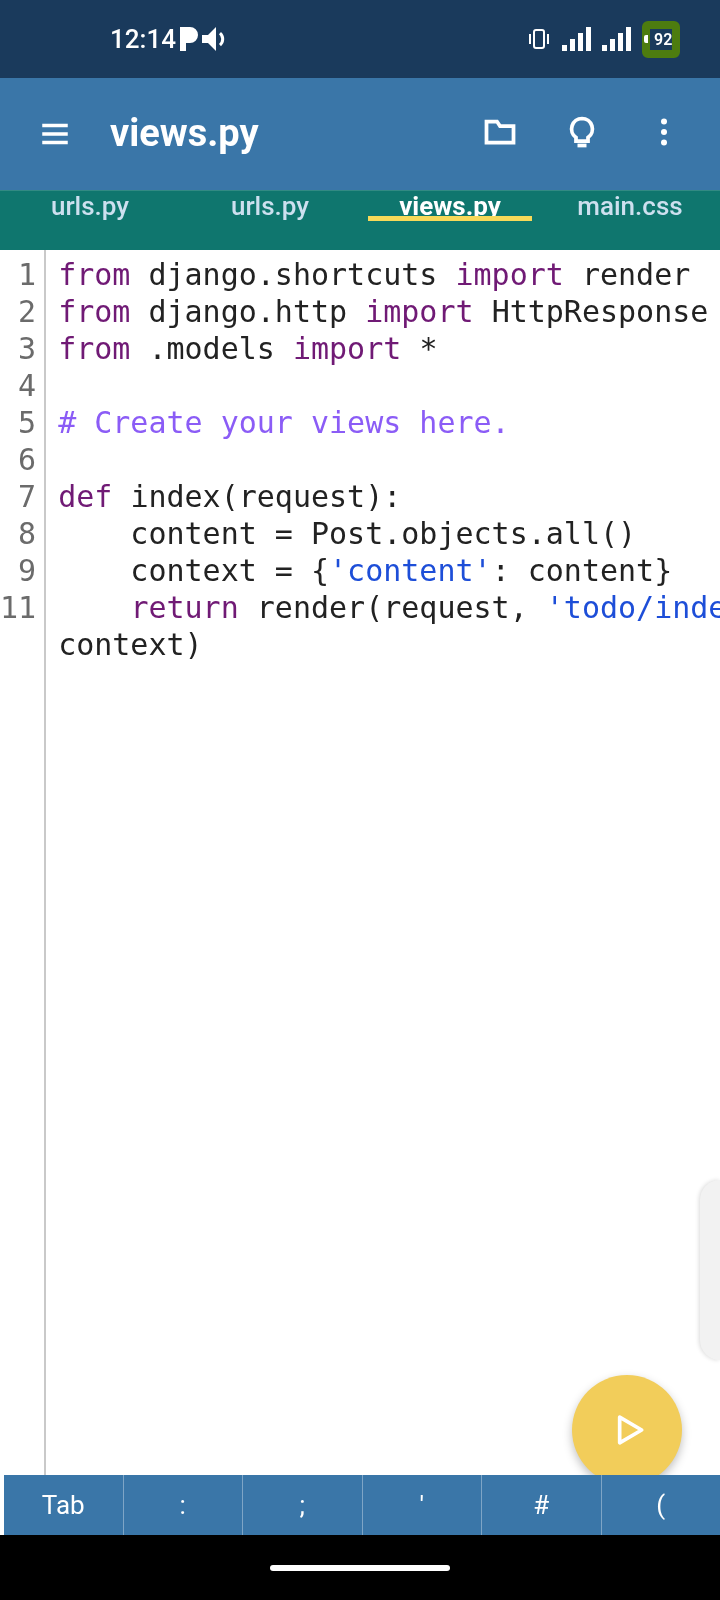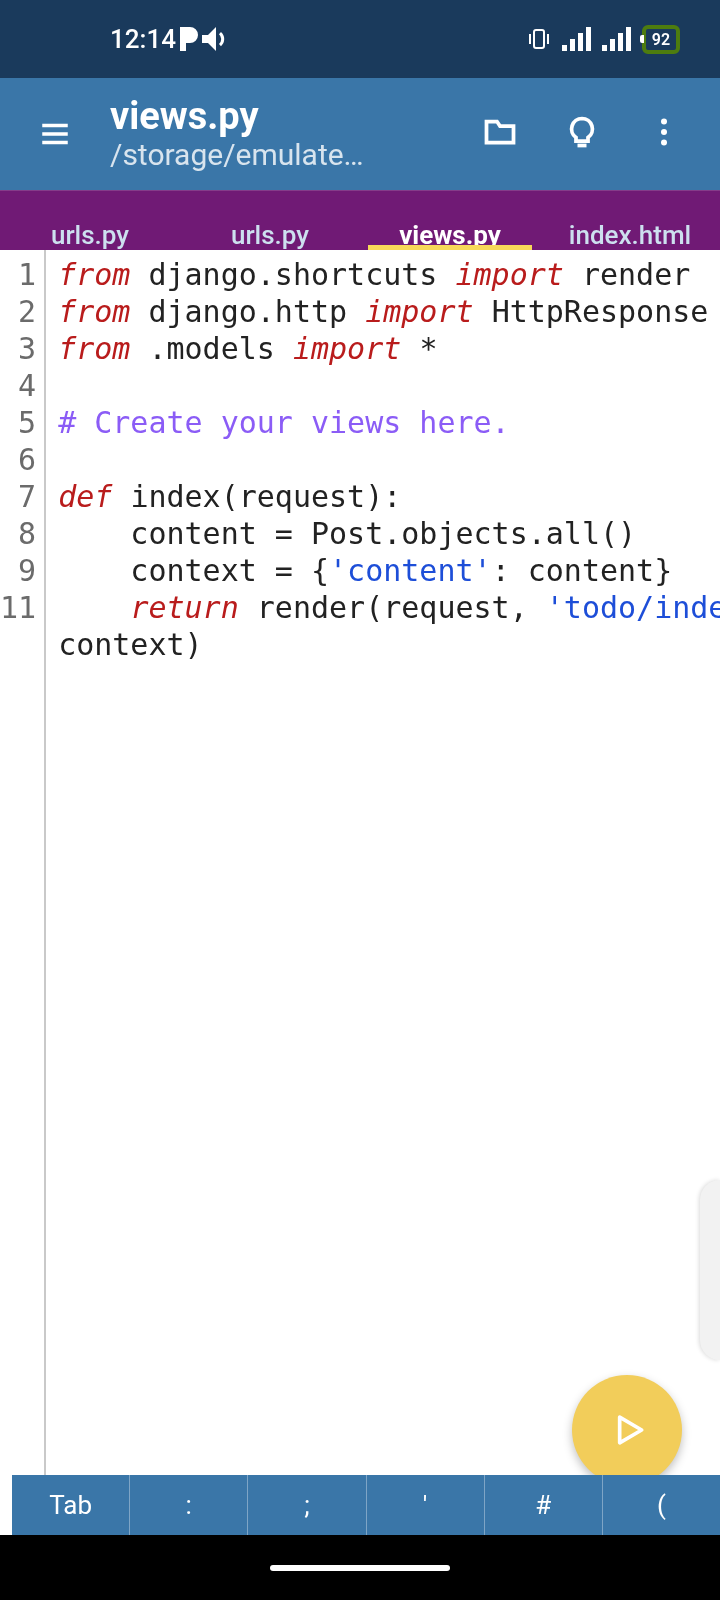--- a/index.html
+++ b/index.html
@@ -17,21 +17,21 @@
     display: flex;
     align-items: center;
     justify-content: space-between;
     padding: 0 40px 0 110px;
     color: #fff;
   }
   .status-left { display: flex; align-items: center; gap: 0; font-size: 26px; font-weight: 500; }
   .status-right { display: flex; align-items: center; gap: 10px; }
   .status-icon { display: inline-flex; }
   .battery-box {
-    border: 4px solid #4d7c0f;
+    border: 8px solid #4d7c0f;
     border-radius: 6px;
     padding: 1px 4px;
     font-size: 16px;
     font-weight: 600;
     width: 38px;
     text-align: center;
     position: relative;
   }
   .battery-box::before {
     content: '';
@@ -53,23 +53,23 @@
   }
   .hamburger { width: 70px; display: flex; justify-content: center; }
   .hamburger svg { width: 34px; height: 34px; }
   .title-block { flex: 1; padding-left: 20px; min-width: 0; }
   .title-text { font-size: 38px; font-weight: 700; line-height: 1.1; }
   .subtitle-text { font-size: 30px; color: #d8e4ee; white-space: nowrap; overflow: hidden; text-overflow: ellipsis; }
   .action-icons { display: flex; gap: 46px; align-items: center; padding-right: 18px; }
   .action-icons svg { width: 36px; height: 36px; }
   .tabs {
     height: 60px;
-    background: #701a75;
-    display: flex;
-    align-items: flex-end;
+    background: #0f766e;
+    display: flex;
+    align-items: flex-start;
     border-top: 1px solid rgba(255,255,255,0.15);
   }
   .tab {
     flex: 1;
     display: flex;
     align-items: center;
     justify-content: center;
     color: #cde0ef;
     font-size: 26px;
     font-weight: 500;
@@ -101,40 +101,40 @@
     color: #6b6b6b;
     padding: 6px 8px 0 0;
   }
   .gutter div { height: 37px; }
   .code {
     padding: 6px 0 0 12px;
     color: #222;
     white-space: pre;
   }
   .code-line { min-height: 37px; }
-  .kw-purple { color: #b91c1c; font-style: italic; }
+  .kw-purple { color: #701a75; }
   .kw-green { color: #8b5cf6; }
   .kw-blue { color: #1d4ed8; }
   .fab {
     position: absolute;
     right: 38px;
     bottom: 115px;
     width: 110px;
     height: 110px;
     border-radius: 55px;
     background: #f2cd5a;
     display: flex;
     align-items: center;
     justify-content: center;
     box-shadow: 0 4px 10px rgba(0,0,0,0.25);
   }
   .bottom-bar {
     position: absolute;
     bottom: 65px;
-    left: 12px;
+    left: 4px;
     right: 0;
     height: 60px;
     background: #3a76a8;
     display: flex;
     align-items: stretch;
     color: #fff;
     font-size: 26px;
   }
   .bkey {
     flex: 1;
@@ -212,21 +212,20 @@
 </div>
 
 <div class="app-bar">
   <div class="hamburger">
     <svg viewBox="0 0 24 24">
         <path d="M3 6h18M3 12h18M3 18h18" stroke="#fff" stroke-width="2.5"></path>
       </svg>
   </div>
   <div class="title-block">
     <div class="title-text">views.py</div>
-    <div class="subtitle-text">/storage/emulate…</div>
   </div>
   <div class="action-icons">
     <span>
       <svg viewBox="0 0 24 24">
           <path d="M3 5h7l2 3h9v11H3z" fill="none" stroke="#fff" stroke-width="2.5"></path>
         </svg>
     </span>
     <span>
       <svg viewBox="0 0 24 24">
           <path d="M12 3a7 7 0 0 0-4 12.7V18h8v-2.3A7 7 0 0 0 12 3z" fill="none" stroke="#fff" stroke-width="2.5"></path>
@@ -240,21 +239,21 @@
           <circle cx="12" cy="19" r="2" fill="#fff"></circle>
         </svg>
     </span>
   </div>
 </div>
 
 <div class="tabs" id="tabs">
     <div class="tab">urls.py</div>
     <div class="tab">urls.py</div>
     <div class="tab active">views.py</div>
-    <div class="tab">index.html</div>
+    <div class="tab">main.css</div>
   </div>
 
 <div class="editor">
   <div class="gutter" id="gutter">
       <div>1</div>
       <div>2</div>
       <div>3</div>
       <div>4</div>
       <div>5</div>
       <div>6</div>

